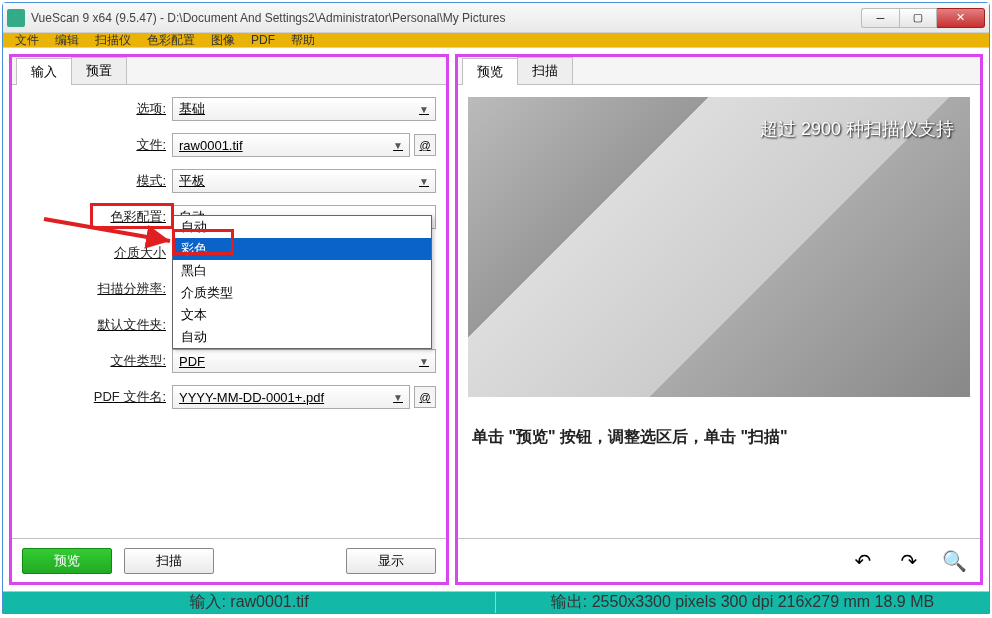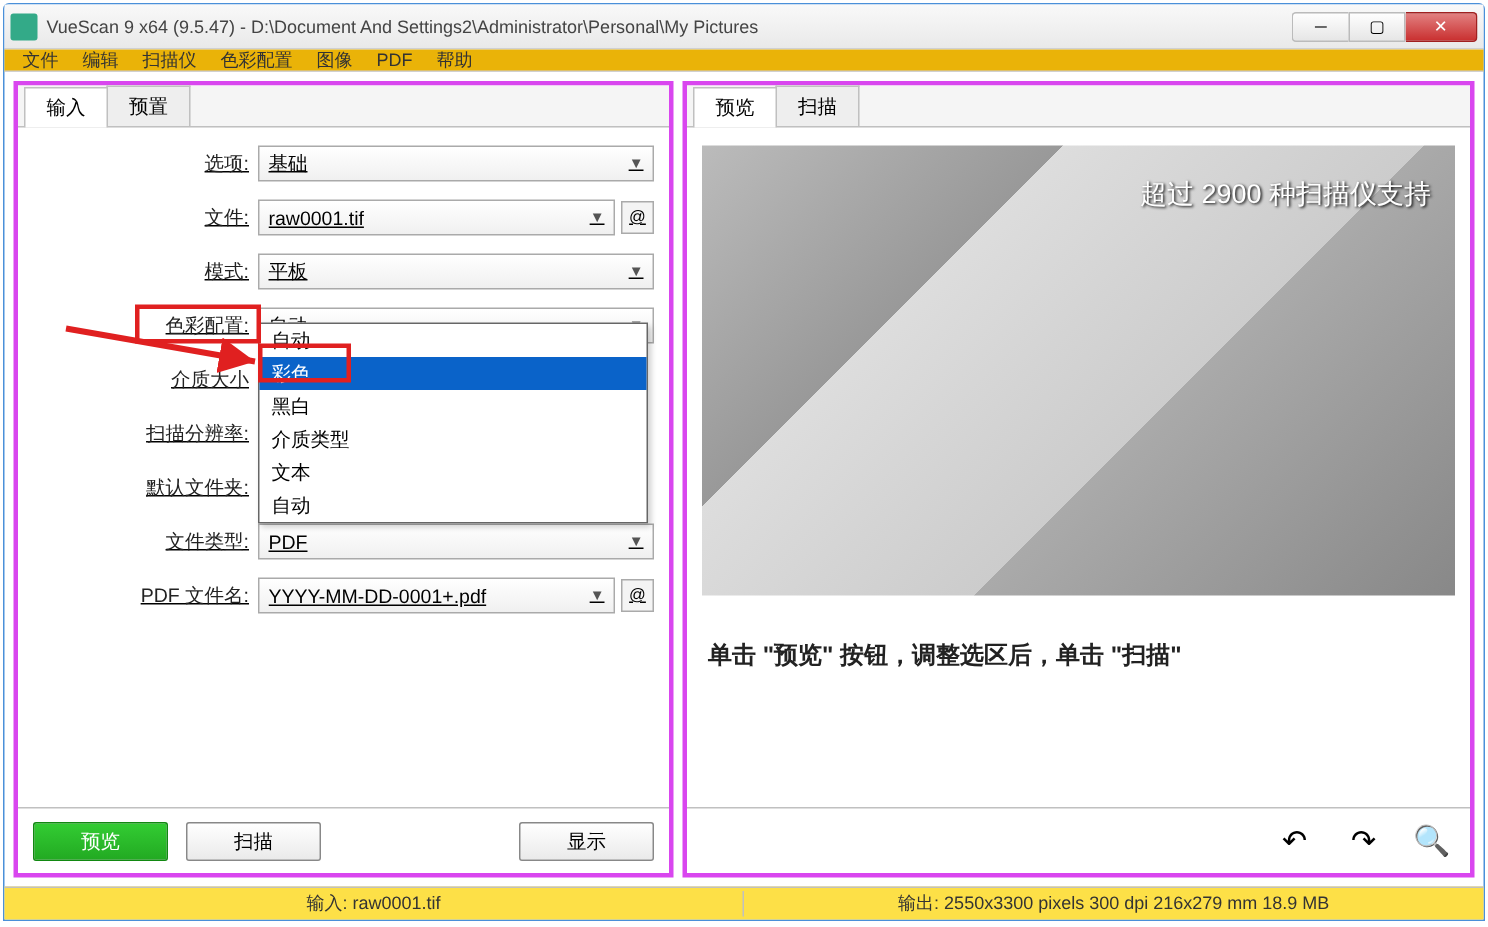--- a/index.html
+++ b/index.html
@@ -54,21 +54,21 @@
 .logo .licon { width: 40px; height: 34px; background: #4a4; border-radius: 4px; margin: 0 auto 4px; }
 .hint { position: absolute; left: 14px; bottom: 90px; font-size: 16px; font-weight: bold; color: #222; }
 
 .footer { height: 44px; border-top: 1px solid #c0c0c0; display: flex; align-items: center; padding: 0 10px; gap: 12px; }
 .btn { width: 90px; height: 26px; border: 1px solid #888; background: linear-gradient(#fff,#eaeaea); font-size: 13px; display: flex; align-items: center; justify-content: center; cursor: pointer; border-radius: 2px; }
 .btn.green { background: linear-gradient(#3c3,#2a2); border-color: #181; color: #fff; }
 
 .right .footer { justify-content: flex-end; gap: 16px; }
 .iconbtn { width: 30px; height: 26px; display: flex; align-items: center; justify-content: center; font-size: 20px; cursor: pointer; }
 
-.statusbar { height: 22px; background: #fde047; border-top: 1px solid #c0c0c0; display: flex; align-items: center; font-size: 12px; color: #333; }
+.statusbar { height: 22px; background: #14b8a6; border-top: 1px solid #c0c0c0; display: flex; align-items: center; font-size: 16px; color: #333; }
 .statusbar .sl { flex: 0 0 50%; text-align: center; border-right: 1px solid #c0c0c0; }
 .statusbar .sr { flex: 1; text-align: center; }
 </style>
 </head>
 <body>
 
 <div class="window">
   <div class="titlebar">
     <div class="app-icon"></div>
     <div class="title">VueScan 9 x64 (9.5.47) - D:\Document And Settings2\Administrator\Personal\My Pictures</div>

